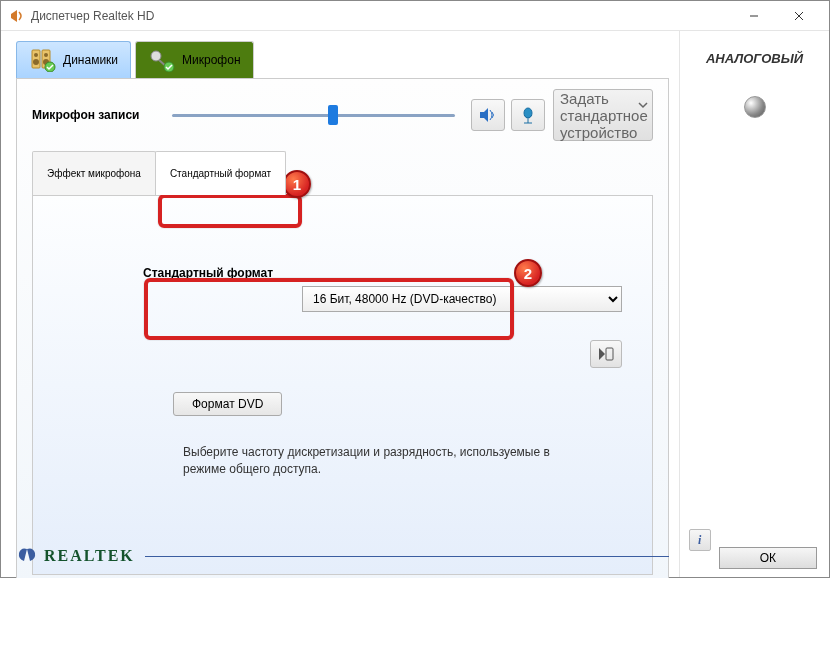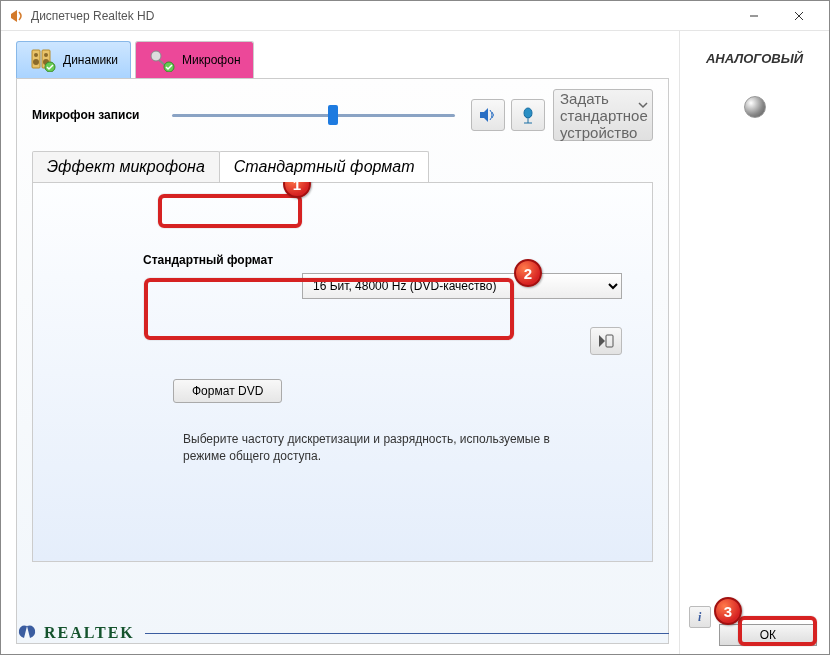--- a/index.html
+++ b/index.html
@@ -1,46 +1,46 @@
 <!DOCTYPE html>
 <html><head>
 <meta charset="utf-8">
 <style>
 * { box-sizing: border-box; margin: 0; padding: 0; }
 body { font-family: "Segoe UI", Tahoma, sans-serif; font-size: 12px; background: #fff; }
 
-.window { width: 830px; height: 655px; border: 1px solid #888; background: #fff; position: relative; }
+.window { width: 830px; height: 578px; border: 1px solid #888; background: #fff; position: relative; }
 
 .titlebar { height: 30px; display: flex; align-items: center; padding: 0 8px; border-bottom: 1px solid #e5e5e5; }
 .titlebar .icon { width: 16px; height: 16px; margin-right: 6px; }
 .titlebar .title { flex: 1; color: #555; font-size: 12px; }
 .titlebar .wbtn { width: 45px; height: 28px; display: flex; align-items: center; justify-content: center; color: #333; cursor: pointer; }
 
 .body { display: flex; height: calc(100% - 30px); }
 .main { flex: 1; padding: 10px 10px 10px 15px; display: flex; flex-direction: column; position: relative; }
 .side { width: 150px; border-left: 1px solid #e5e5e5; padding: 20px 10px; text-align: center; font-style: italic; }
 
 .tabs-top { display: flex; gap: 4px; }
-.tabtop { display: flex; align-items: center; gap: 6px; padding: 6px 12px; border: 1px solid #ccc; border-bottom: none; border-radius: 3px 3px 0 0; background: #ec4899; cursor: pointer; font-size: 12px; }
+.tabtop { display: flex; align-items: center; gap: 6px; padding: 6px 12px; border: 1px solid #ccc; border-bottom: none; border-radius: 3px 3px 0 0; background: #4d7c0f; cursor: pointer; font-size: 12px; }
 .tabtop.active { background: linear-gradient(#cde6ff,#aad4ff); border-color: #88b8e8; }
 .tabtop .ticon { width: 28px; height: 24px; position: relative; }
 
 .panel { border: 1px solid #ccc; background: linear-gradient(#fefefe, #f1f6fb); flex: 1; padding: 10px 15px 10px 15px; position: relative; }
 
 .rec-row { display: flex; align-items: center; margin-bottom: 10px; }
 .rec-label { font-weight: bold; font-size: 12px; margin-right: 10px; width: 120px; }
 .slider-wrap { flex: 1; position: relative; height: 24px; display:flex; align-items:center; padding:0 10px; }
 .slider-track { height: 3px; background: linear-gradient(to right,#8aa3c4,#8aa3c4); width: 100%; position:relative; border-radius:2px; }
 .slider-thumb { width: 10px; height: 20px; background: #1e7be0; border-radius:2px; position:absolute; left:55%; top:-9px; }
 .sq-btn { width: 34px; height: 32px; border: 1px solid #bbb; background: linear-gradient(#f8f8f8,#e6e6e6); border-radius:3px; margin-left:6px; display:flex; align-items:center; justify-content:center; cursor:pointer; }
 .setdef { width: 100px; height: 52px; border: 1px solid #bbb; background: linear-gradient(#f2f2f2,#e0e0e0); border-radius:3px; margin-left:8px; font-size:15px; color:#666; padding:4px 6px; display:flex; align-items:center; position:relative; cursor:pointer; }
 .setdef .chev { position:absolute; right:4px; top:6px; }
 
 .inner-tabs { display:flex; margin-top: 6px; }
-.itab { padding: 6px 14px; border: 1px solid #ccc; border-bottom:none; background:#f5f5f5; font-size:16px; cursor:pointer; border-radius:2px 2px 0 0; margin-right:-1px;font-style:italic; }
+.itab { padding: 16px 14px; border: 1px solid #ccc; border-bottom:none; background:#f5f5f5; font-size:10px; cursor:pointer; border-radius:2px 2px 0 0; margin-right:-1px; }
 .itab.active { background:#fff; position:relative; z-index:2; }
 .inner-panel { border:1px solid #ccc; background: linear-gradient(#fdfeff,#e5eefb); height: 380px; padding: 70px 30px 20px 110px; position:relative; }
 
 .fmt-box { position:relative; }
 .fmt-label { font-weight:bold; font-size:12px; margin-bottom:6px; display:block; }
 .fmt-row { display:flex; align-items:flex-end; gap:28px;flex-direction:column; }
 select.fmt { width: 320px; height: 26px; border:1px solid #aaa; background:linear-gradient(#fff,#eee); font-size:12px; padding:2px 6px; }
 .play-btn { width:32px; height:28px; border:1px solid #bbb; background:linear-gradient(#f8f8f8,#e2e2e2); border-radius:3px; display:flex; align-items:center; justify-content:center; cursor:pointer; }
 
 .preset-row { display:flex; gap:30px; margin-top:24px; margin-left:30px; }

